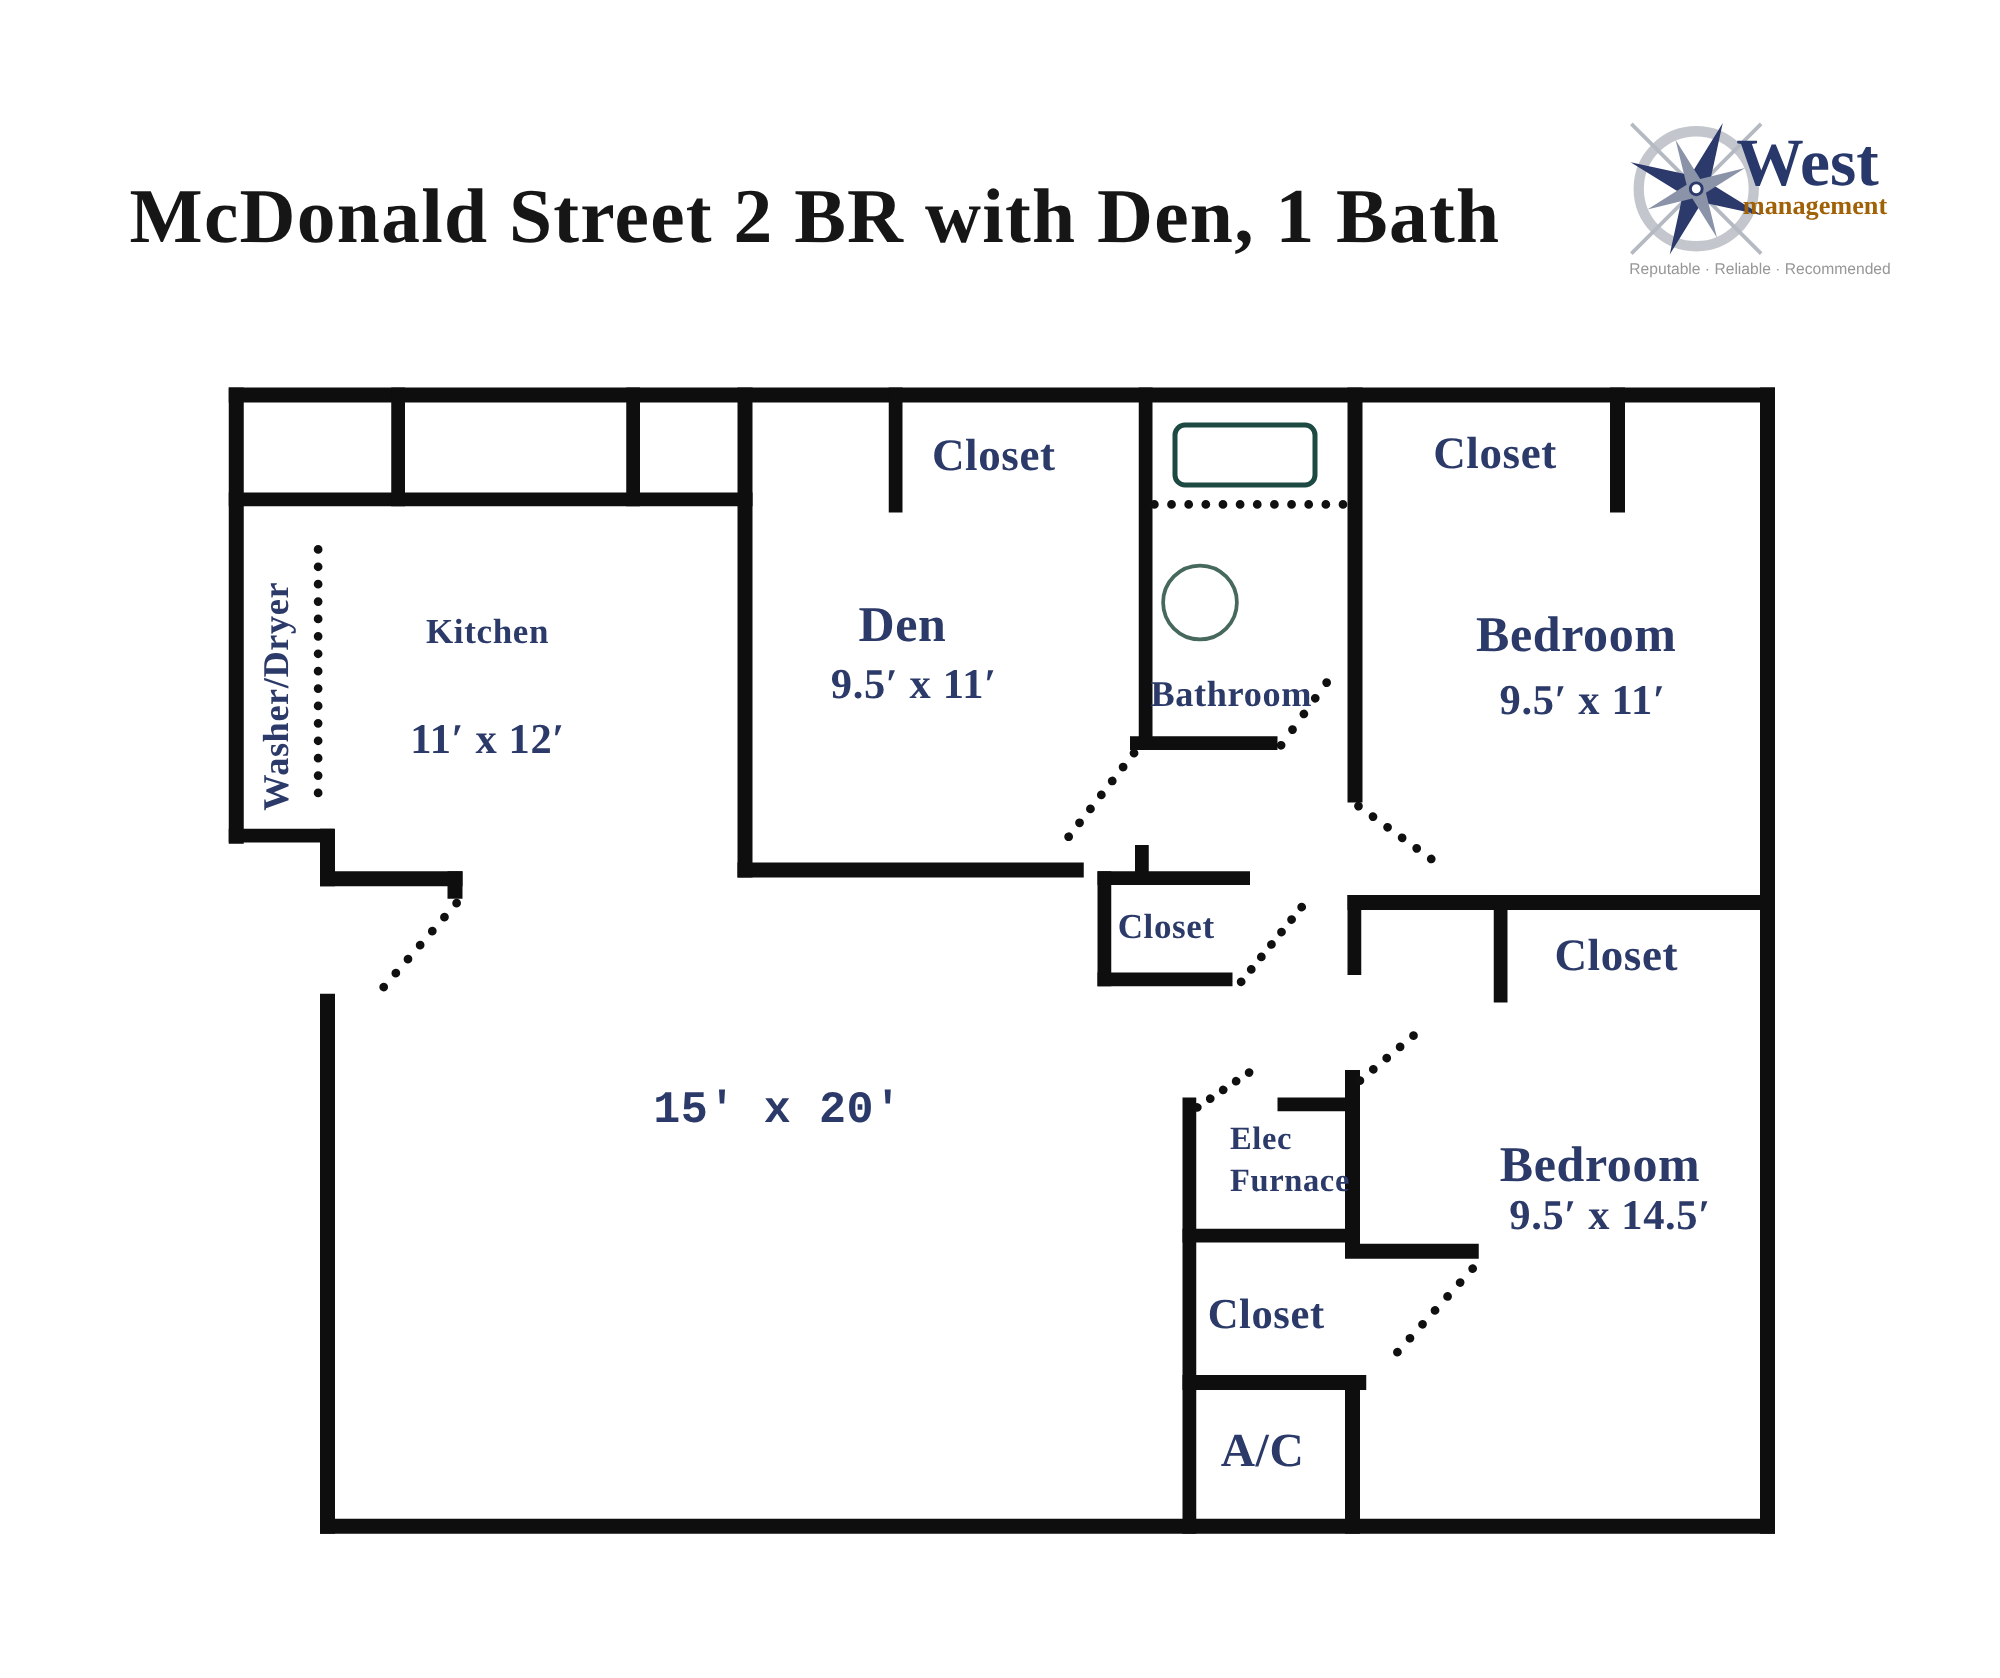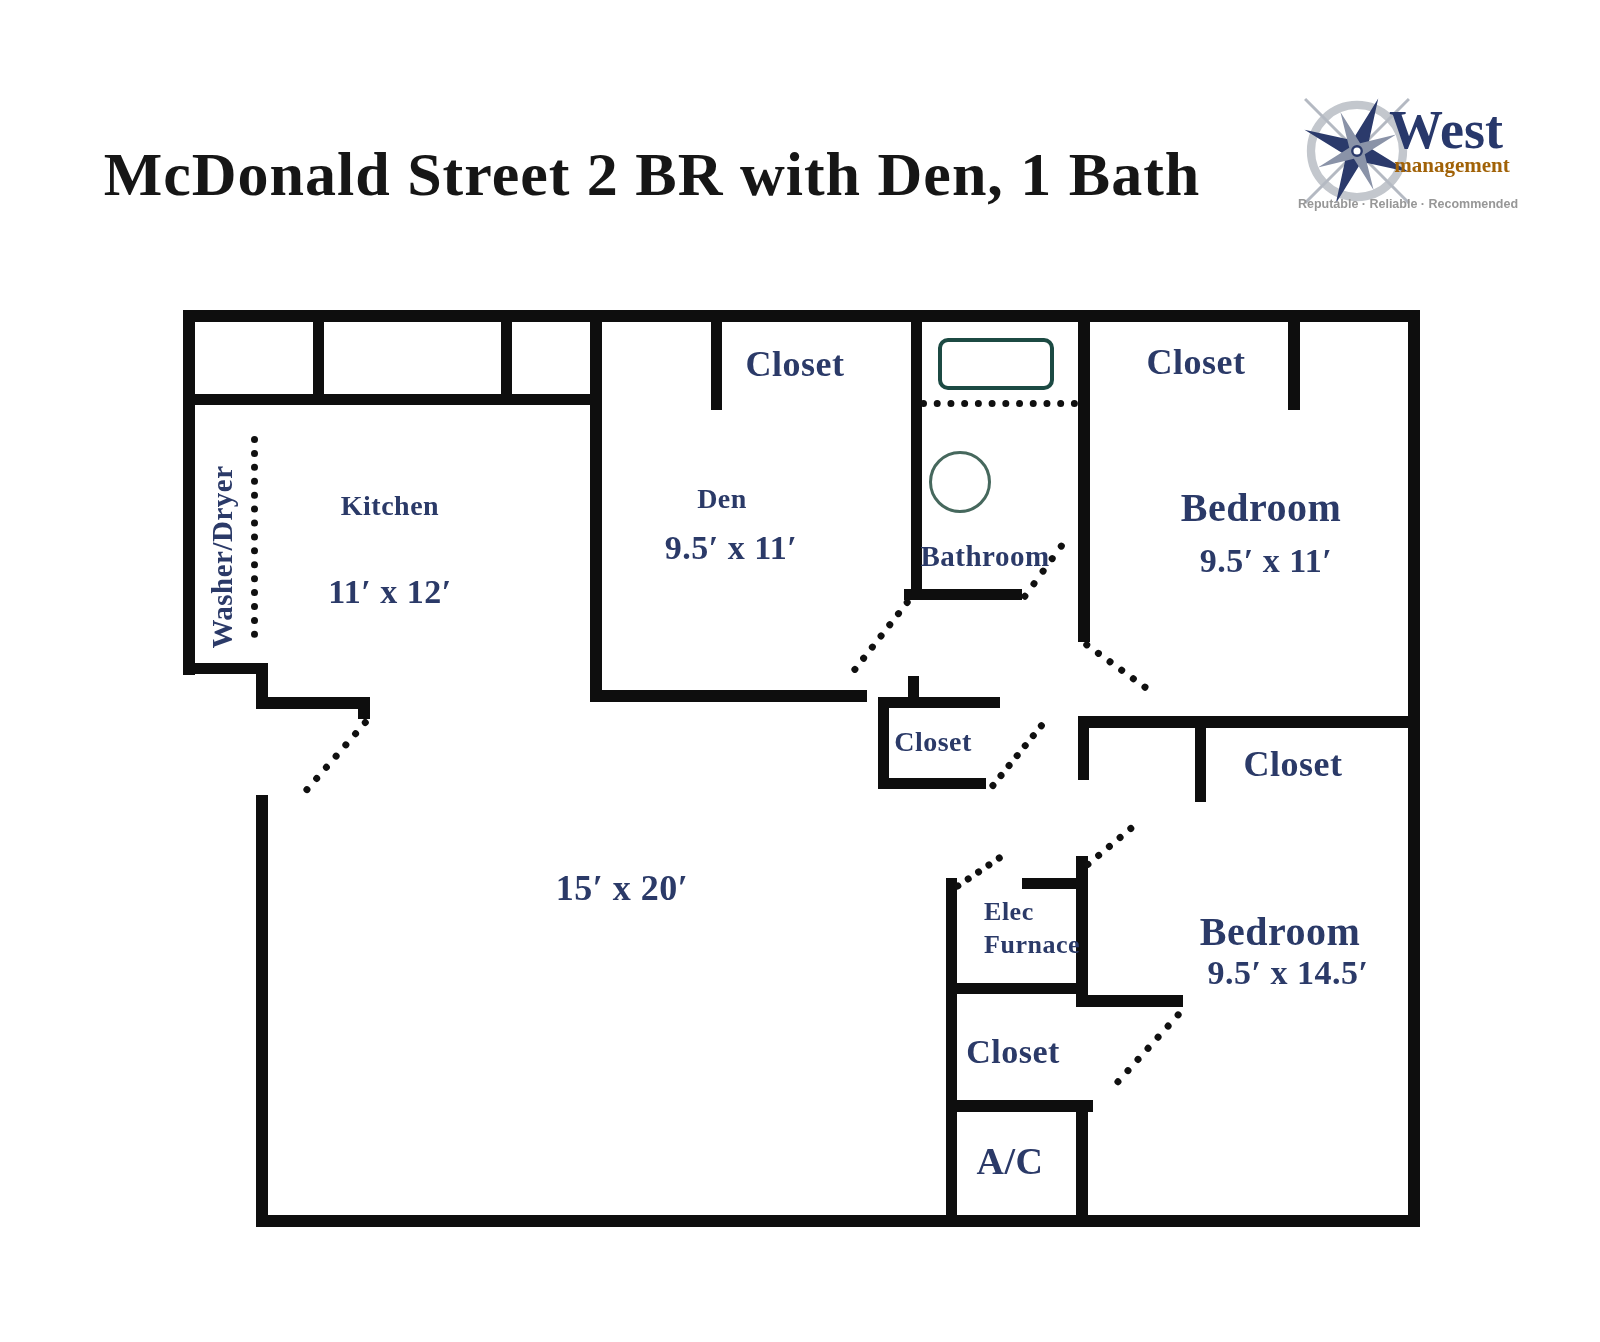--- a/index.html
+++ b/index.html
@@ -13,21 +13,21 @@
          transform:translate(-50%,-50%);letter-spacing:1px;}
   .ddiag{position:absolute;height:0;border-top:7px dotted #101010;transform-origin:0 0;}
   .dvert{position:absolute;width:0;border-left:7px dotted #101010;}
   .dhorz{position:absolute;height:0;border-top:7px dotted #101010;}
   .sink{position:absolute;border:4px solid #1c4a43;border-radius:10px;background:#fff;}
   .toilet{position:absolute;border:3px solid #46685d;border-radius:50%;background:#fff;}
   .logo{position:absolute;left:1280px;top:42px;width:230px;height:180px;}
   .logo .big{position:absolute;color:#28386b;font-weight:700;white-space:nowrap;transform:translate(-50%,-50%);}
   .logo .mgmt{position:absolute;color:#a16207;font-weight:700;white-space:nowrap;transform:translate(-50%,-50%);}
   .logo .tag{position:absolute;color:#979797;font-family:"Liberation Sans",sans-serif;
-             font-weight:700;white-space:nowrap;transform:translate(-50%,-50%);}
+             font-weight:400;white-space:nowrap;transform:translate(-50%,-50%);margin-top:11px;}
 </style>
 </head>
 <body>
 
 <div id="canvas">
 
   <div class="title" style="left:652px;top:174px;font-size:62px;">McDonald Street 2 BR with Den, 1 Bath</div>
 
   <div class="logo">
     <svg style="position:absolute;left:18px;top:50px;" width="118" height="118" viewBox="0 0 100 100">
@@ -97,33 +97,33 @@
   <div class="ddiag" style="left:1113px;top:1082px;width:97px;transform:rotate(-48deg);"></div>
 
   <div class="sink" style="left:938px;top:338px;width:108px;height:44px;"></div>
   <div class="toilet" style="left:929px;top:451px;width:56px;height:56px;"></div>
 
   <div class="lbl rot" style="left:222px;top:557px;font-size:29px;">Washer/Dryer</div>
 
   <div class="lbl" style="left:390px;top:506px;font-size:28px;">Kitchen</div>
   <div class="lbl" style="left:390px;top:560px;font-size:34px;margin-top:32px;">11′ x 12′</div>
 
-  <div class="lbl" style="left:722px;top:499px;font-size:28px;">Den</div>
+  <div class="lbl" style="left:722px;top:499px;font-size:40px;">Den</div>
   <div class="lbl" style="left:731px;top:548px;font-size:34px;">9.5′ x 11′</div>
 
   <div class="lbl" style="left:795px;top:364px;font-size:36px;">Closet</div>
 
   <div class="lbl" style="left:985px;top:534px;font-size:29px;margin-top:22px;">Bathroom</div>
 
   <div class="lbl" style="left:1196px;top:362px;font-size:36px;">Closet</div>
 
   <div class="lbl" style="left:1261px;top:507px;font-size:40px;">Bedroom</div>
   <div class="lbl" style="left:1266px;top:561px;font-size:34px;">9.5′ x 11′</div>
 
-  <div class="lbl" style="left:622px;top:888px;font-size:36px;">15′ x 20′</div>
+  <div class="lbl" style="left:622px;top:888px;font-size:36px;font-family:Liberation Mono, monospace;">15′ x 20′</div>
 
   <div class="lbl" style="left:933px;top:742px;font-size:28px;">Closet</div>
 
   <div class="lbl" style="left:1293px;top:764px;font-size:36px;">Closet</div>
 
   <div class="lbl" style="left:1032px;top:928px;font-size:26px;text-align:left;line-height:1.25;">
     <div>Elec</div>
     <div>Furnace</div>
   </div>
 

